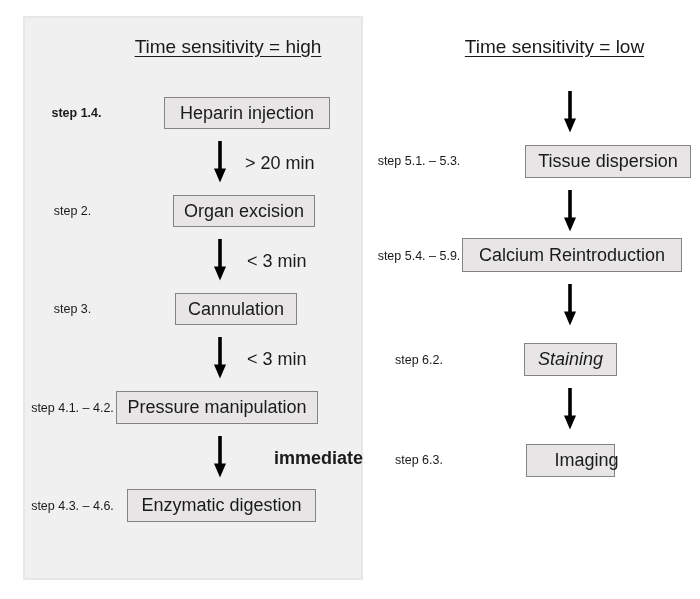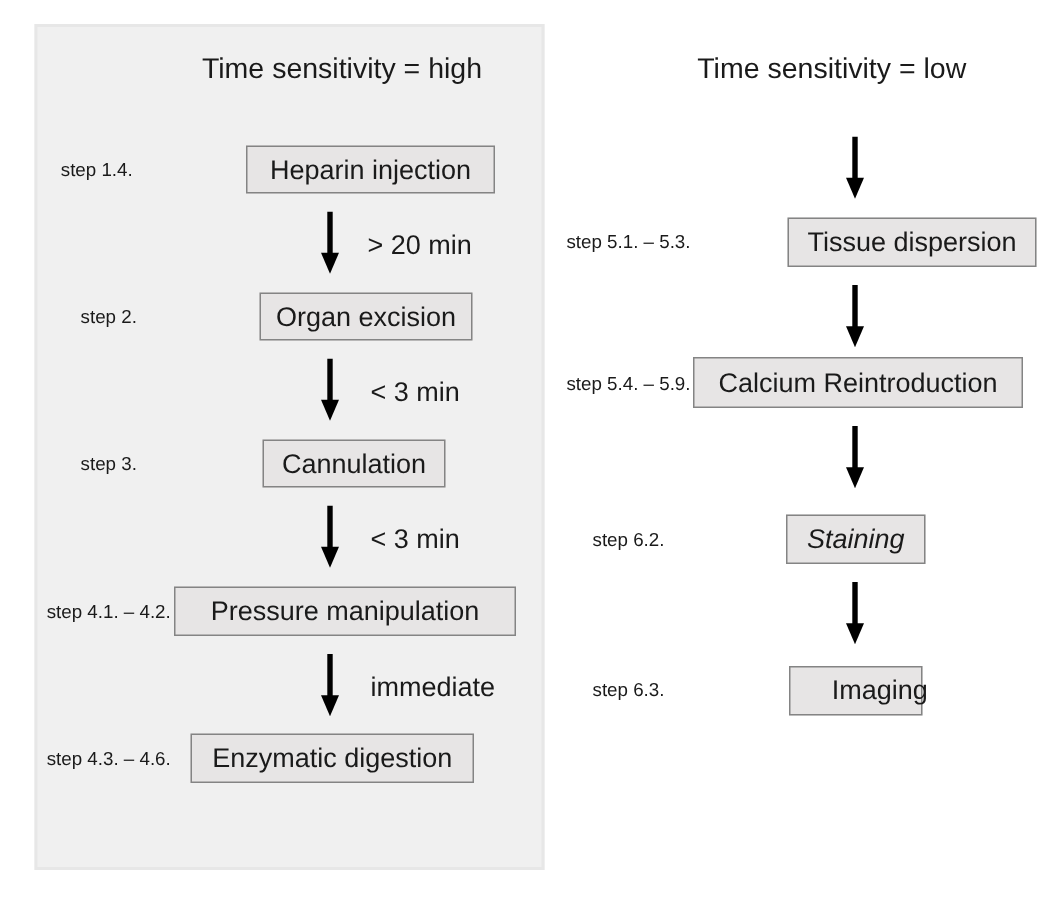--- a/index.html
+++ b/index.html
@@ -14,21 +14,21 @@
   *{margin:0;padding:0;box-sizing:border-box;}
   html,body{width:700px;height:599px;background:var(--page-background);overflow:hidden;}
   body{font-family:"Liberation Sans","DejaVu Sans",sans-serif;color:var(--text);}
   .canvas{position:relative;width:700px;height:599px;}
   .panel{
     position:absolute;left:23px;top:16px;width:340px;height:564px;
     background:var(--panel-background);border:2px solid var(--panel-border);
   }
   .col-title{
     position:absolute;font-size:19px;text-align:center;
-    text-underline-offset:3px;white-space:nowrap;
+    text-decoration:underline;text-underline-offset:3px;white-space:nowrap;
   }
   .step-label{
     position:absolute;font-size:12.5px;text-align:center;white-space:nowrap;
   }
   .flow-box{
     position:absolute;display:flex;align-items:center;justify-content:center;
     background:var(--box-fill);border:1.5px solid var(--box-border);
     font-size:18px;white-space:nowrap;
   }
   .arrow{position:absolute;width:18px;height:42px;}
@@ -37,21 +37,21 @@
 </style>
 </head>
 <body>
 
 <div class="canvas">
 
   <div class="panel"></div>
 
   <div class="col-title" style="left:103px;top:36px;width:250px;">Time sensitivity = high</div>
 
-  <div class="step-label" style="left:12px;top:106px;width:105px;">step 1.4.</div>
+  <div class="step-label" style="left:24px;top:106px;width:105px;font-weight:bold;">step 1.4.</div>
   <div class="flow-box" style="left:137px;top:97px;width:166px;height:32px;margin-left:27px;">Heparin injection</div>
 
   <div class="arrow" style="left:211px;top:141px;">
     <svg width="18" height="42" viewBox="0 0 18 42">
         <rect x="7.2" y="0" width="3.6" height="29" fill="var(--arrow)"></rect>
         <polygon points="3,27.5 15,27.5 9,41.5" fill="var(--arrow)"></polygon>
       </svg>
   </div>
   <div class="annotation" style="left:245px;top:153px;">&gt; 20 min</div>
 
@@ -71,29 +71,29 @@
 
   <div class="arrow" style="left:211px;top:337px;">
     <svg width="18" height="42" viewBox="0 0 18 42">
         <rect x="7.2" y="0" width="3.6" height="29" fill="var(--arrow)"></rect>
         <polygon points="3,27.5 15,27.5 9,41.5" fill="var(--arrow)"></polygon>
       </svg>
   </div>
   <div class="annotation" style="left:247px;top:349px;">&lt; 3 min</div>
 
   <div class="step-label" style="left:20px;top:401px;width:105px;">step 4.1. – 4.2.</div>
-  <div class="flow-box" style="left:116px;top:391px;width:228px;height:33px;text-align:center;">Pressure manipulation</div>
+  <div class="flow-box" style="left:116px;top:391px;width:202px;height:33px;text-align:center;">Pressure manipulation</div>
 
   <div class="arrow" style="left:211px;top:436px;">
     <svg width="18" height="42" viewBox="0 0 18 42">
         <rect x="7.2" y="0" width="3.6" height="29" fill="var(--arrow)"></rect>
         <polygon points="3,27.5 15,27.5 9,41.5" fill="var(--arrow)"></polygon>
       </svg>
   </div>
-  <div class="annotation" style="left:247px;top:448px;">immediate</div>
+  <div class="annotation" style="left:274px;top:448px;font-weight:bold;">immediate</div>
 
   <div class="step-label" style="left:20px;top:499px;width:105px;">step 4.3. – 4.6.</div>
   <div class="flow-box" style="left:127px;top:489px;width:189px;height:33px;">Enzymatic digestion</div>
 
   <div class="col-title" style="left:432px;top:36px;width:245px;">Time sensitivity = low</div>
 
   <div class="arrow" style="left:561px;top:91px;">
     <svg width="18" height="42" viewBox="0 0 18 42">
         <rect x="7.2" y="0" width="3.6" height="29" fill="var(--arrow)"></rect>
         <polygon points="3,27.5 15,27.5 9,41.5" fill="var(--arrow)"></polygon>

